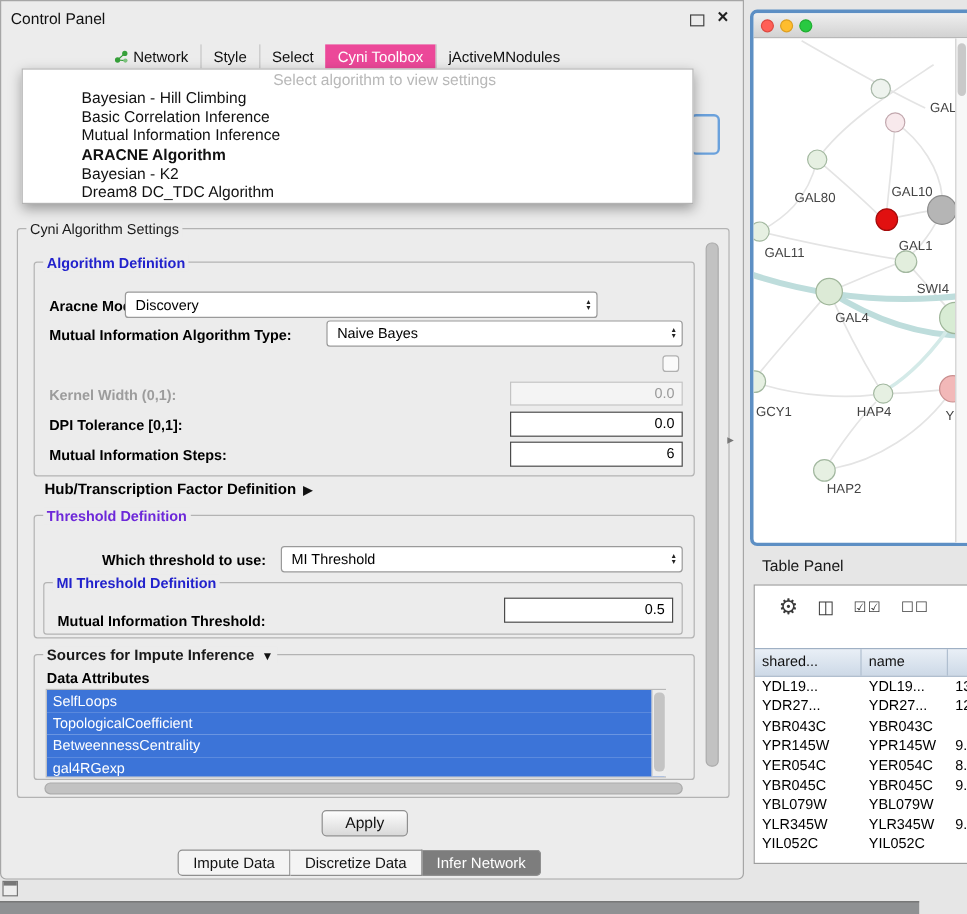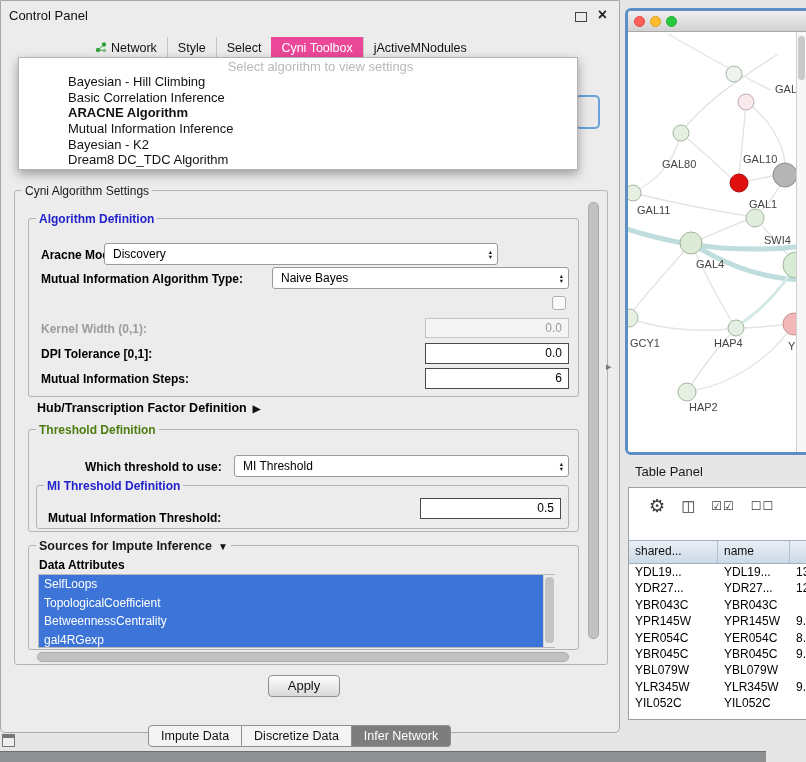--- a/index.html
+++ b/index.html
@@ -26,21 +26,21 @@
   .dd-item{height:15.7px;line-height:15.7px;padding-left:4px;font-size:13px;color:#111;white-space:nowrap;}
   .dd-bold{font-weight:bold;}
 
   
   #frag-button{position:absolute;left:574px;top:94px;width:25px;height:34px;border:2px solid #6aa1dc;border-radius:5px;background:#e9e9e9;box-sizing:border-box;z-index:1;}
 
   
   .grp{position:absolute;border:1px solid #b3b3b3;border-radius:3px;}
   .legend{position:absolute;background:#ececec;padding:0 3px;font-size:12px;font-weight:bold;white-space:nowrap;z-index:2;}
   .legend-blue{color:#2222cc;}
-  .legend-green{color:#4d7c0f;}
+  .legend-green{color:#6d28d9;}
   .legend-plain{color:#1a1a1a;}
 
   .lbl{position:absolute;font-size:12px;font-weight:bold;color:#000;white-space:nowrap;}
   .lbl-disabled{color:#9c9c9c;}
   .combo{position:absolute;height:22px;background:#fff;border:1px solid #9a9a9a;border-radius:3px;box-sizing:border-box;display:flex;align-items:center;justify-content:space-between;font-size:12px;padding:0 5px 0 8px;color:#000;}
   .arrows{display:flex;flex-direction:column;font-size:6.5px;line-height:5px;color:#222;margin-left:6px;}
   .field{position:absolute;height:21px;background:#fff;border:1px solid #4a4a4a;box-sizing:border-box;font-size:12px;text-align:right;padding:0 6px;line-height:19px;color:#000;}
   .field-disabled{border-color:#c3c3c3;background:#f4f4f4;color:#9a9a9a;}
   .checkbox{position:absolute;width:14px;height:14px;background:#fafafa;border:1px solid #b0b0b0;border-radius:3px;box-sizing:border-box;}
   .tri{font-size:10px;color:#111;margin-left:6px;}
@@ -50,21 +50,21 @@
   .attr-item{background:#3c74d8;color:#fff;font-size:12px;height:18.6px;line-height:18.6px;padding-left:5px;white-space:nowrap;}
   .list-scroll-track{position:absolute;left:542px;top:574px;width:12px;height:72px;background:#ededed;border-left:1px solid #d0d0d0;box-sizing:border-box;z-index:3;}
   .list-scroll-thumb{position:absolute;left:543.5px;top:576px;width:9px;height:66px;background:#c4c4c4;border-radius:4px;z-index:4;}
 
   
   .v-thumb{position:absolute;left:587px;top:201px;width:11px;height:437px;background:#c2c2c2;border:1px solid #ababab;border-radius:5px;box-sizing:border-box;}
   .h-thumb{position:absolute;left:36px;top:651px;width:532px;height:10px;background:#c2c2c2;border:1px solid #ababab;border-radius:5px;box-sizing:border-box;}
 
   
   #apply-button{position:absolute;left:267px;top:674px;width:72px;height:22px;border:1px solid #8f8f8f;border-radius:4px;background:linear-gradient(#fdfdfd,#d9d9d9);font-size:13px;text-align:center;line-height:20px;color:#111;box-sizing:border-box;}
-  #bottom-tabs{position:absolute;left:147px;top:724px;display:flex;height:34px;}
+  #bottom-tabs{position:absolute;left:147px;top:707px;display:flex;height:34px;}
   .seg{height:22px;line-height:20px;padding:0 12px;font-size:12.5px;background:#f4f4f4;border:1px solid #8f8f8f;border-left:none;color:#111;box-sizing:border-box;white-space:nowrap;}
   .seg:first-child{border-left:1px solid #8f8f8f;border-radius:4px 0 0 4px;}
   .seg:last-child{border-radius:0 4px 4px 0;}
   .seg-active{background:#7d7d7d;color:#ffffff;}
 
   
   #divider-arrow{position:absolute;left:606px;top:360px;font-size:11px;color:#777;}
 
   
   #net-window{position:absolute;left:625px;top:8px;width:200px;height:447px;border:3px solid #5d8fc4;border-radius:6px 0 0 6px;background:#fff;box-sizing:border-box;overflow:hidden;}
@@ -193,22 +193,22 @@
         <div class="seg">Discretize Data</div>
         <div class="seg seg-active">Infer Network</div>
       </div>
   </div>
 
   <div id="algo-popup">
     <div class="dd-placeholder">Select algorithm to view settings</div>
     <div>
         <div class="dd-item">Bayesian - Hill Climbing</div>
         <div class="dd-item">Basic Correlation Inference</div>
+        <div class="dd-item">Mutual Information Inference</div>
         <div class="dd-item dd-bold">ARACNE Algorithm</div>
-        <div class="dd-item">Mutual Information Inference</div>
         <div class="dd-item">Bayesian - K2</div>
         <div class="dd-item">Dream8 DC_TDC Algorithm</div>
       </div>
   </div>
 
   <div id="divider-arrow">▸</div>
 
   <div id="net-window">
     <div class="net-titlebar">
       <span class="light light-red"></span>

